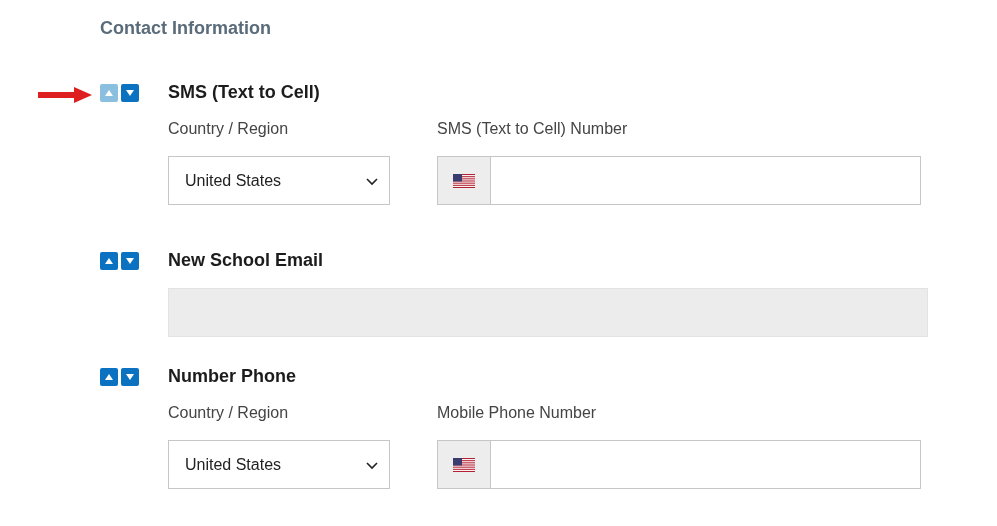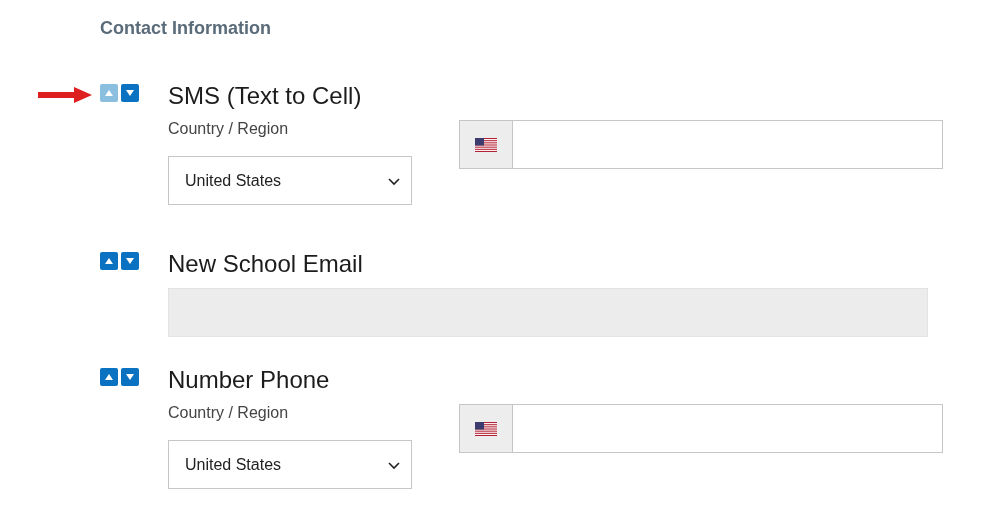--- a/index.html
+++ b/index.html
@@ -54,43 +54,44 @@
     }
     .sort-btn.disabled {
       background: #8bbfe0;
     }
     .sort-btn svg { width: 10px; height: 8px; }
 
     .section-header {
       position: absolute;
       left: 168px;
       top: 2px;
-      font-size: 24px;
-      font-weight: 400;
+      font-size: 18px;
+      font-weight: 700;
       color: #1c1c1c;
     }
     .field-row {
       position: absolute;
       left: 168px;
       top: 40px;
       display: flex;
       gap: 47px;
+      align-items: flex-end;
     }
     .field {
       display: flex;
       flex-direction: column;
     }
     .field-label {
       font-size: 16px;
       color: #444;
       margin-bottom: 18px;
     }
     .select-wrapper {
       position: relative;
-      width: 244px;
+      width: 222px;
     }
     select {
       width: 100%;
       height: 49px;
       padding: 0 36px 0 16px;
       font-size: 16px;
       border: 1px solid #c6c6c6;
       background: #fff;
       appearance: none;
       -webkit-appearance: none;
@@ -174,20 +175,21 @@
           <option>United States</option>
         </select>
         <span class="select-caret">
           <svg width="12" height="8" viewBox="0 0 12 8">
               <polyline points="1,1 6,6 11,1" fill="none" stroke="#222" stroke-width="1.6"></polyline>
             </svg>
         </span>
       </div>
     </div>
     <div class="field">
+      <div class="field-label">SMS (Text to Cell) Number</div>
       <div class="phone-input-group">
         <div class="flag-prefix">
           <svg class="us-flag" viewBox="0 0 22 14">
             <rect width="22" height="14" fill="#b22234"></rect>
             <rect y="1.08" width="22" height="1.08" fill="#fff"></rect>
               <rect y="3.23" width="22" height="1.08" fill="#fff"></rect>
               <rect y="5.38" width="22" height="1.08" fill="#fff"></rect>
               <rect y="7.54" width="22" height="1.08" fill="#fff"></rect>
               <rect y="9.69" width="22" height="1.08" fill="#fff"></rect>
               <rect y="11.85" width="22" height="1.08" fill="#fff"></rect>
@@ -239,20 +241,21 @@
           <option>United States</option>
         </select>
         <span class="select-caret">
           <svg width="12" height="8" viewBox="0 0 12 8">
               <polyline points="1,1 6,6 11,1" fill="none" stroke="#222" stroke-width="1.6"></polyline>
             </svg>
         </span>
       </div>
     </div>
     <div class="field">
+      <div class="field-label">Mobile Phone Number</div>
       <div class="phone-input-group">
         <div class="flag-prefix">
           <svg class="us-flag" viewBox="0 0 22 14">
             <rect width="22" height="14" fill="#b22234"></rect>
             <rect y="1.08" width="22" height="1.08" fill="#fff"></rect>
               <rect y="3.23" width="22" height="1.08" fill="#fff"></rect>
               <rect y="5.38" width="22" height="1.08" fill="#fff"></rect>
               <rect y="7.54" width="22" height="1.08" fill="#fff"></rect>
               <rect y="9.69" width="22" height="1.08" fill="#fff"></rect>
               <rect y="11.85" width="22" height="1.08" fill="#fff"></rect>

